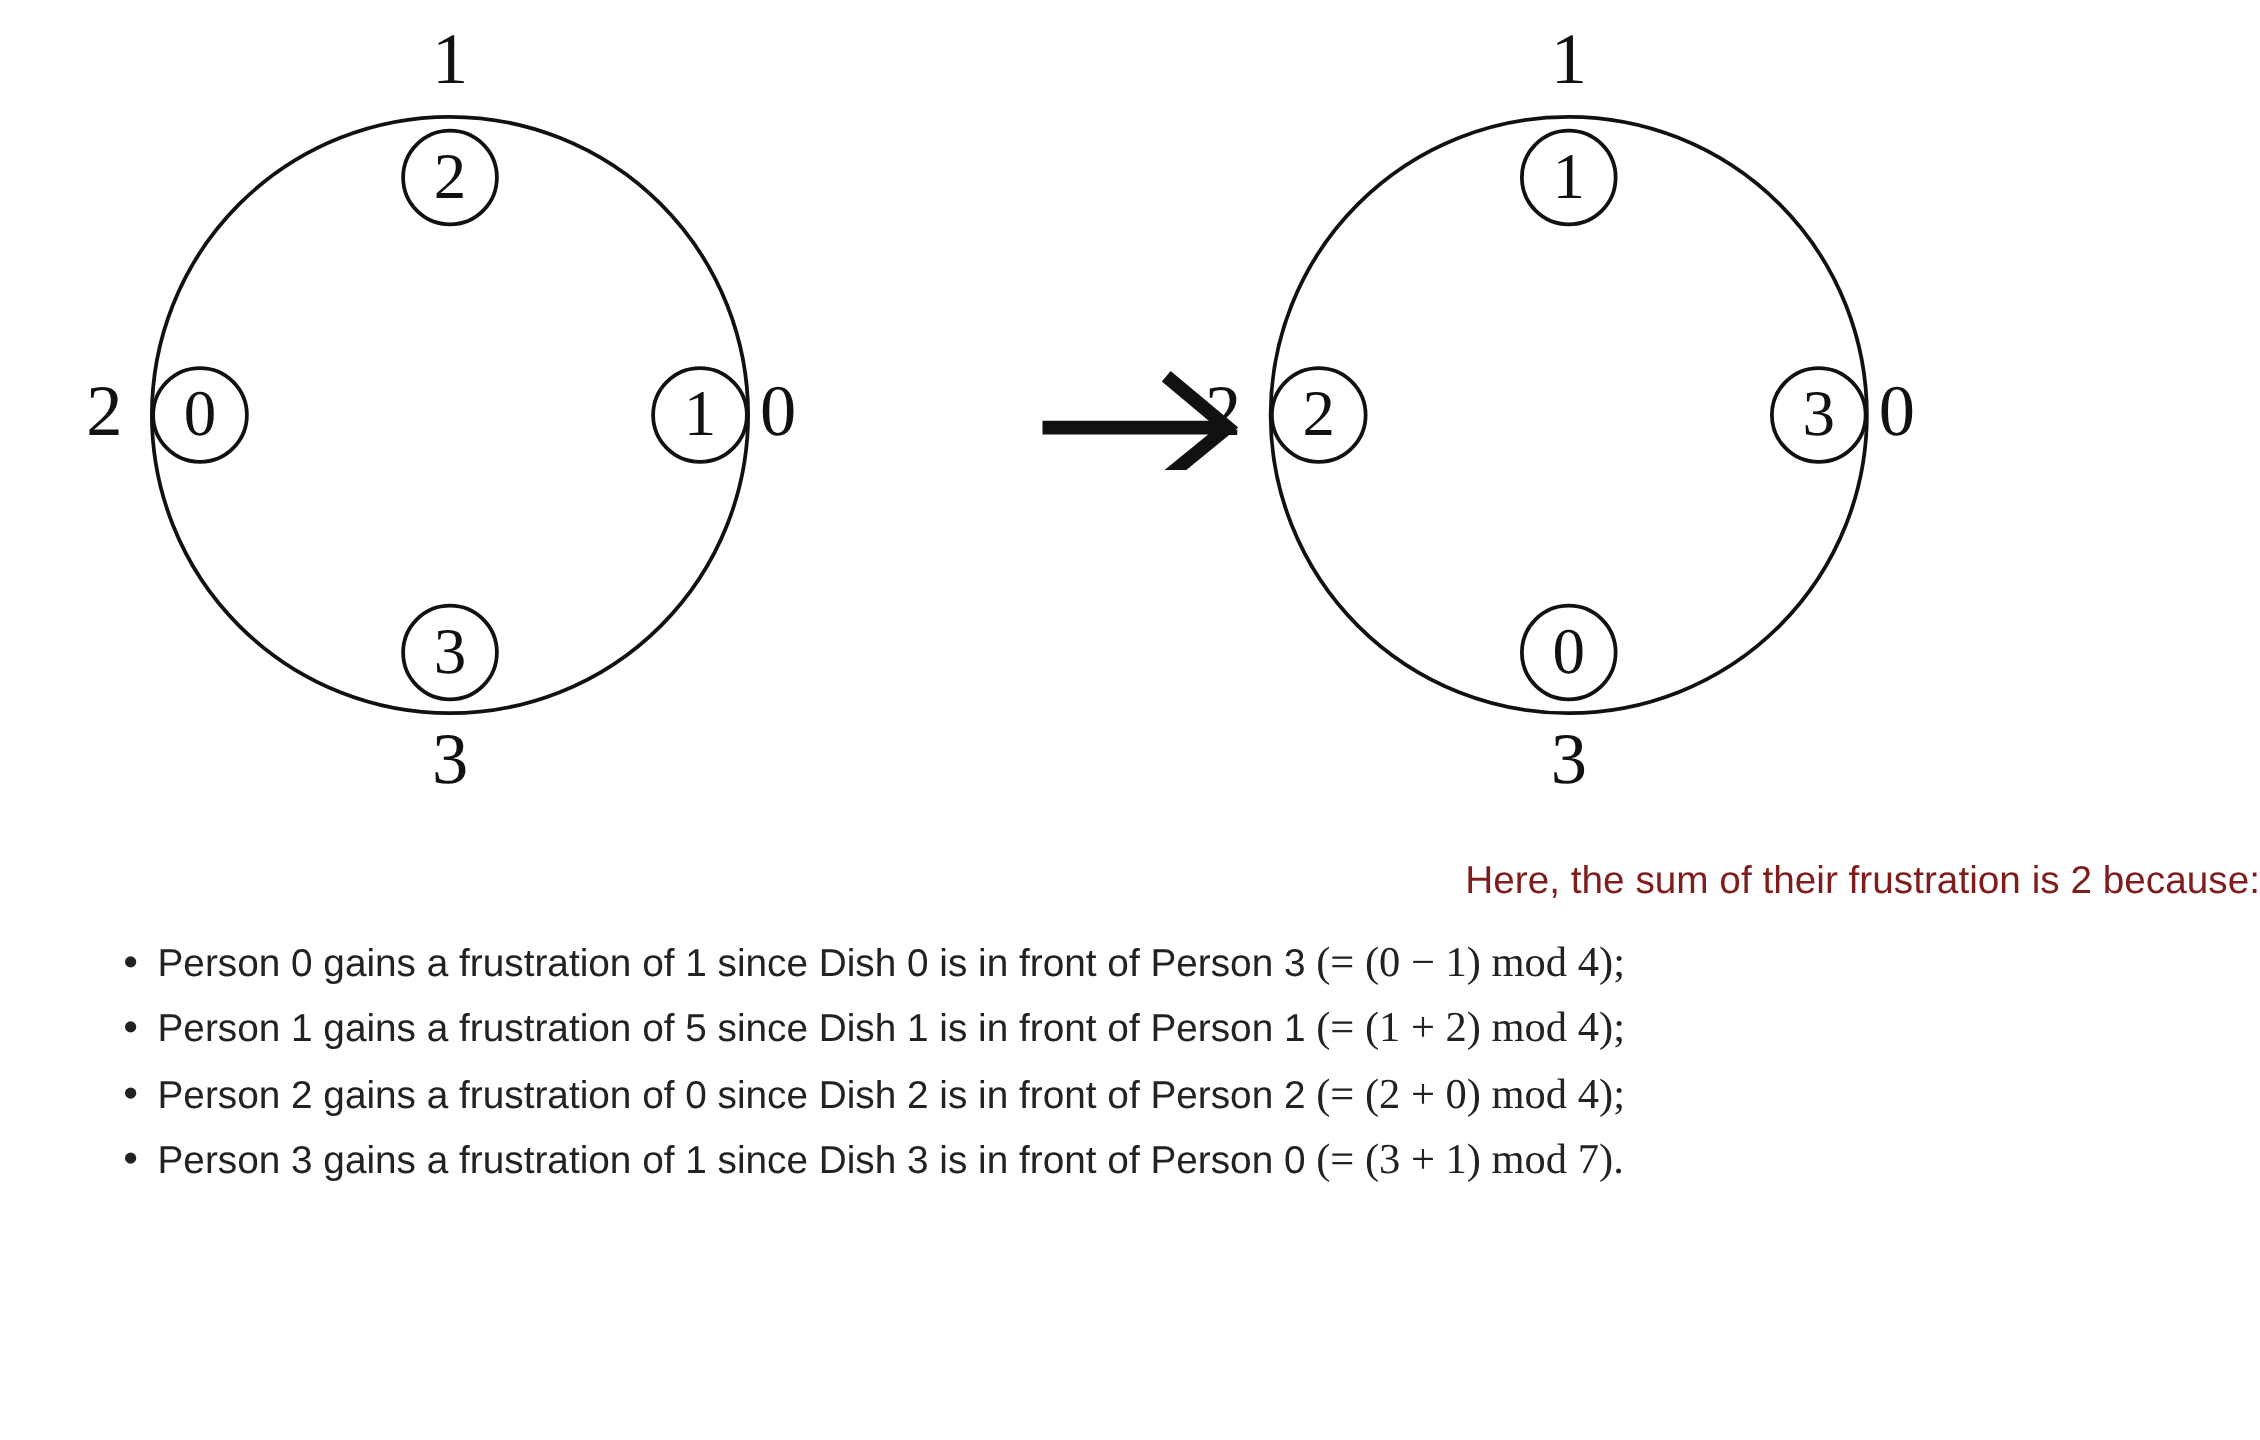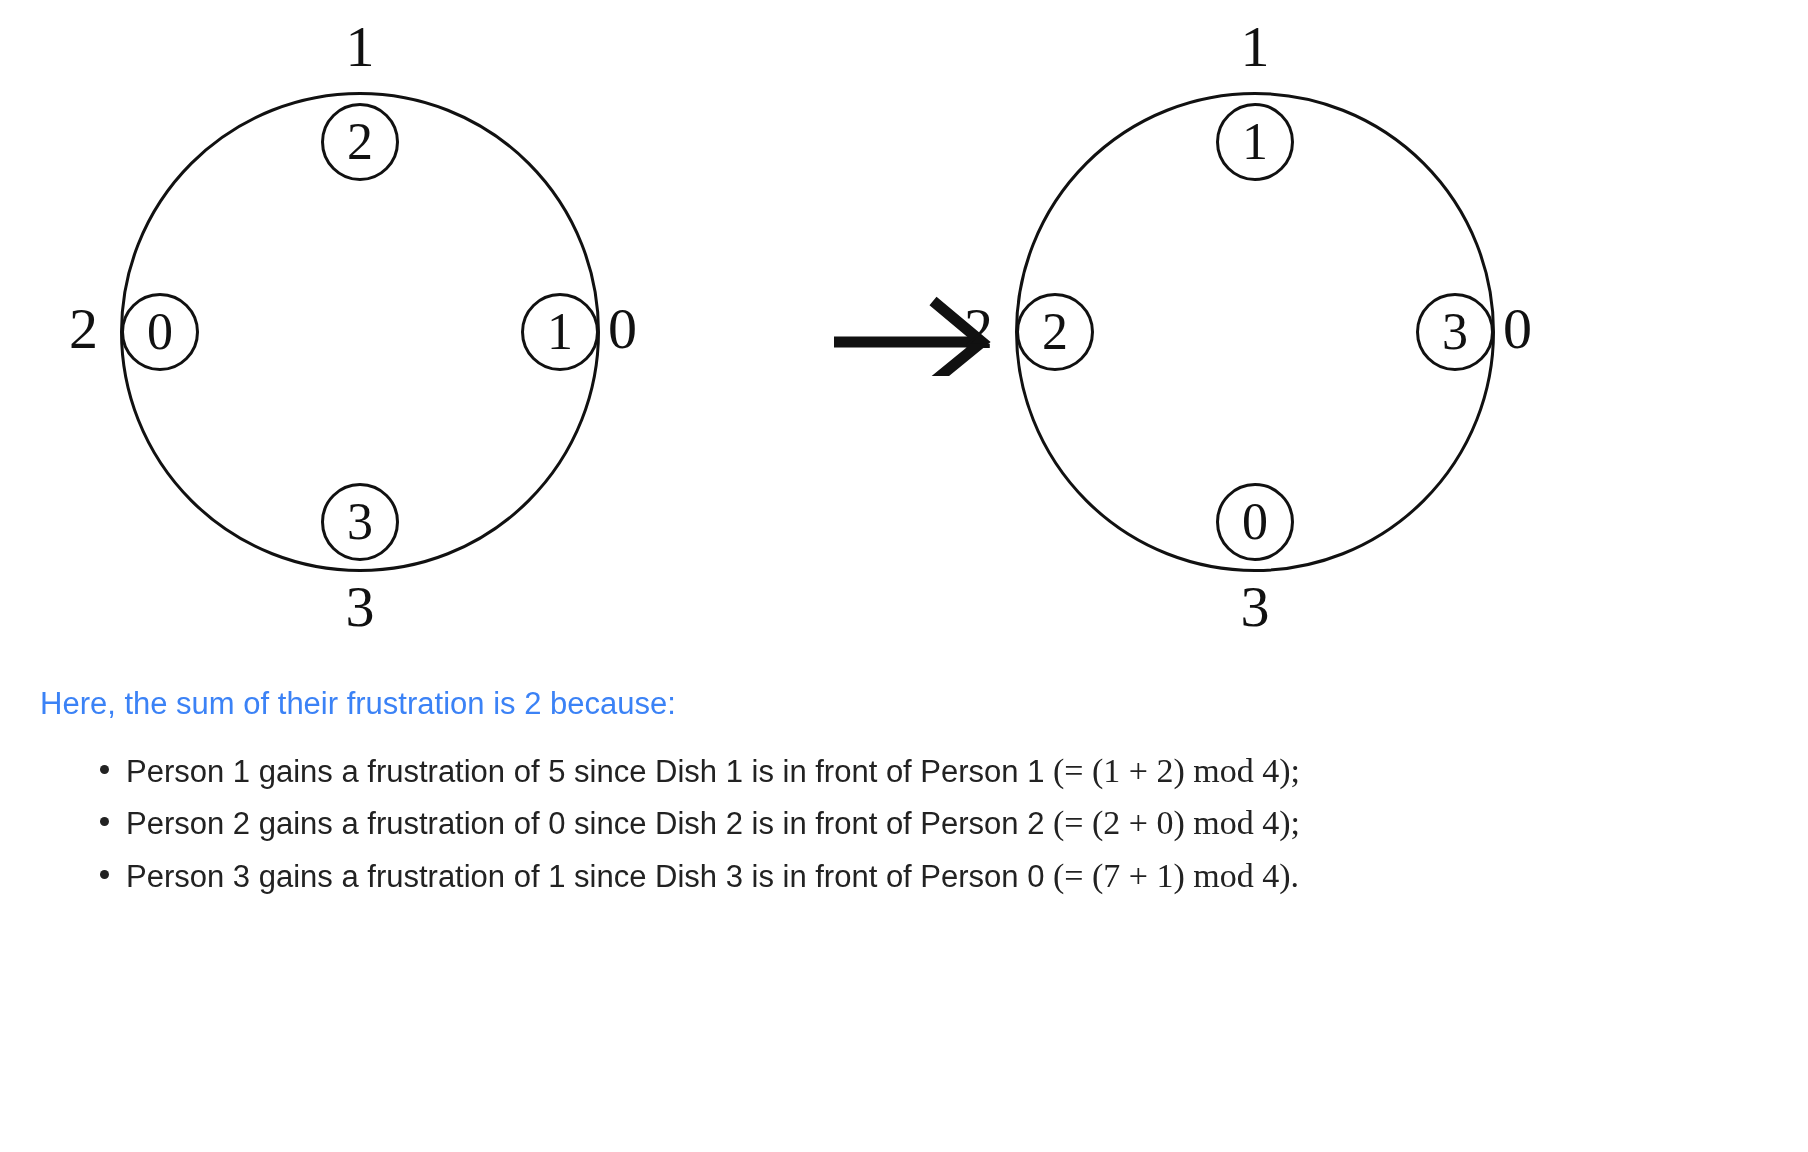--- a/index.html
+++ b/index.html
@@ -94,23 +94,24 @@
     position: absolute;
     left: 0px;
     top: 665px;
     width: 1808px;
   }
 
   .para {
     font-family: "Liberation Sans", sans-serif;
     font-size: 31px;
     line-height: 1.25;
-    color: #3b82f6;
+    color: #7f1d1d;
     margin: 0;
     padding: 0 0 0 40px;
+    text-align: right;
   }
   #intro-paragraph { padding-top: 20px; }
   #closing-paragraph { padding-top: 26px; }
 
   ul#frustration-list {
     list-style: none;
     margin: 26px 0 0 0;
     padding: 0;
   }
   ul#frustration-list li {
@@ -177,23 +178,26 @@
     <div class="person-node node-w">2</div>
   </div>
 </div>
 
 <div id="explanation">
 
   <p class="para" id="intro-paragraph">Here, the sum of their frustration is 2 because:</p>
 
   <ul id="frustration-list">
     <li>
+      <span class="bullet-dot"></span><span>Person 0 gains a frustration of 1 since Dish 0 is in front of Person 3</span><span class="math"> (= (0 − 1) mod 4);</span>
+    </li>
+    <li>
       <span class="bullet-dot"></span><span>Person 1 gains a frustration of 5 since Dish 1 is in front of Person 1</span><span class="math"> (= (1 + 2) mod 4);</span>
     </li>
     <li>
       <span class="bullet-dot"></span><span>Person 2 gains a frustration of 0 since Dish 2 is in front of Person 2</span><span class="math"> (= (2 + 0) mod 4);</span>
     </li>
     <li>
-      <span class="bullet-dot"></span><span>Person 3 gains a frustration of 1 since Dish 3 is in front of Person 0</span><span class="math"> (= (7 + 1) mod 4).</span>
+      <span class="bullet-dot"></span><span>Person 3 gains a frustration of 1 since Dish 3 is in front of Person 0</span><span class="math"> (= (3 + 1) mod 7).</span>
     </li>
   </ul>
 
 </div>
 
 </body></html>

